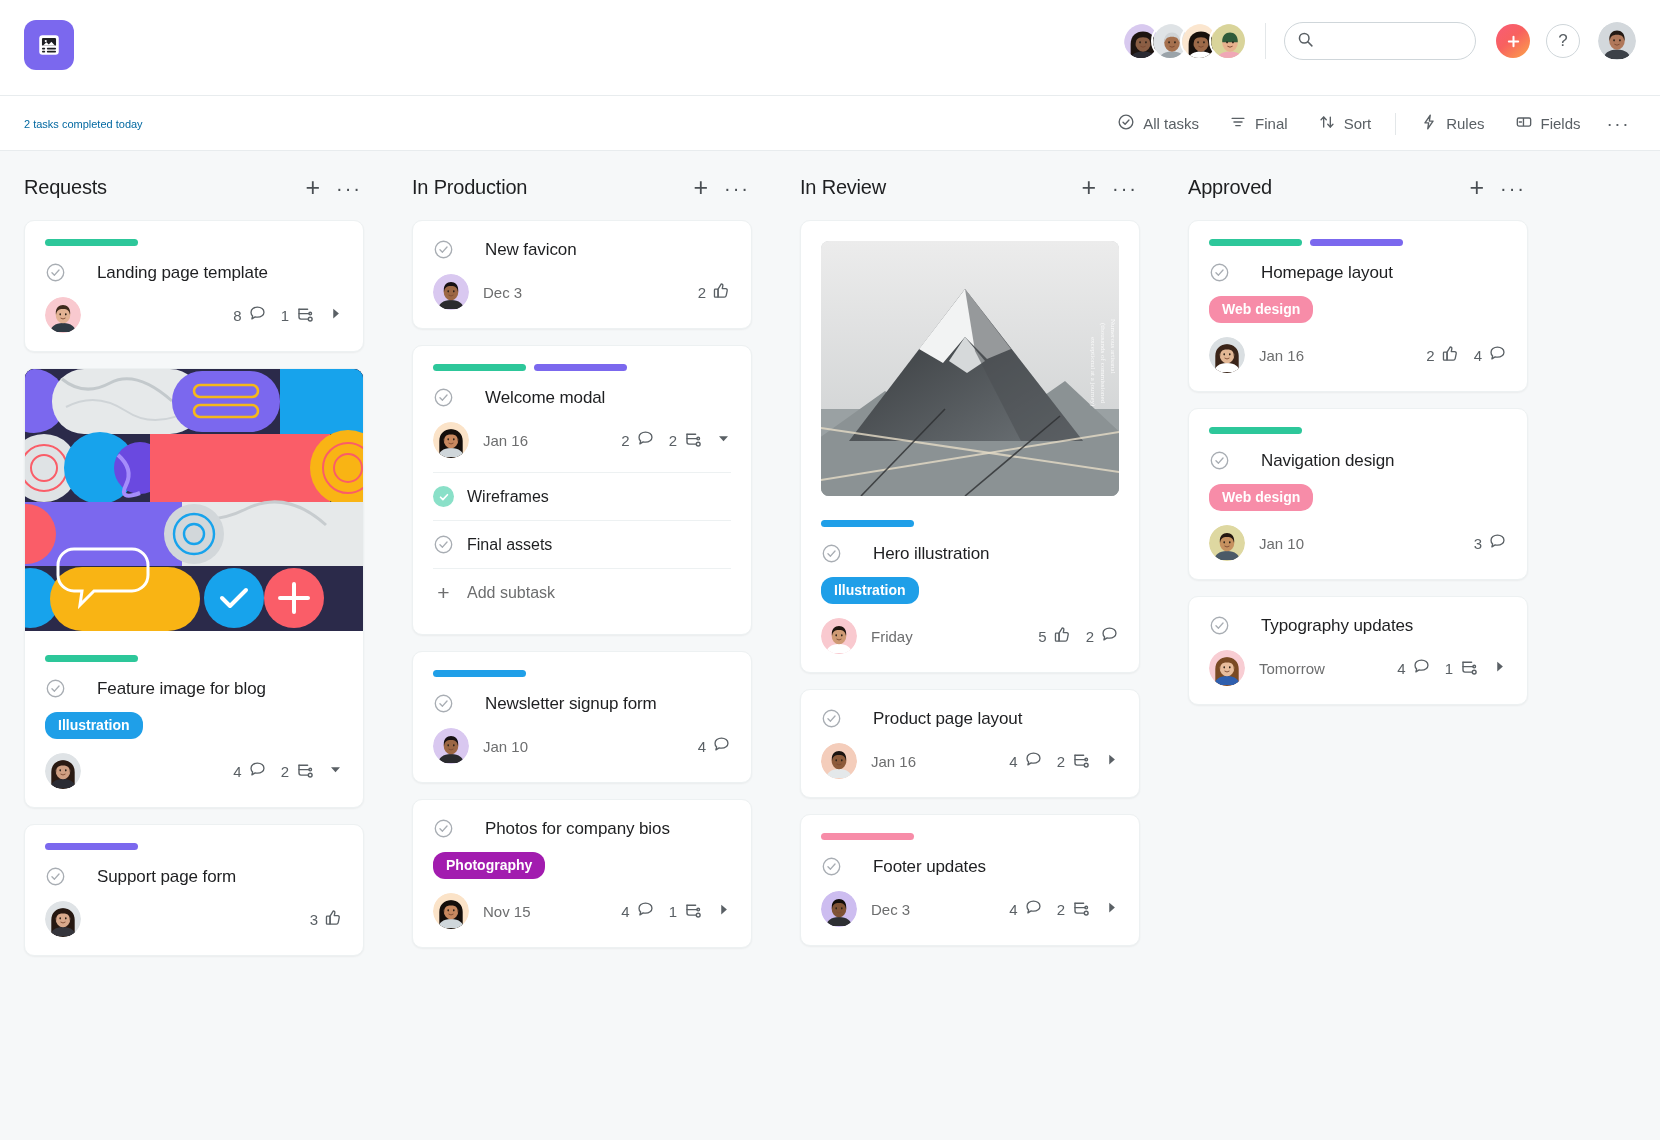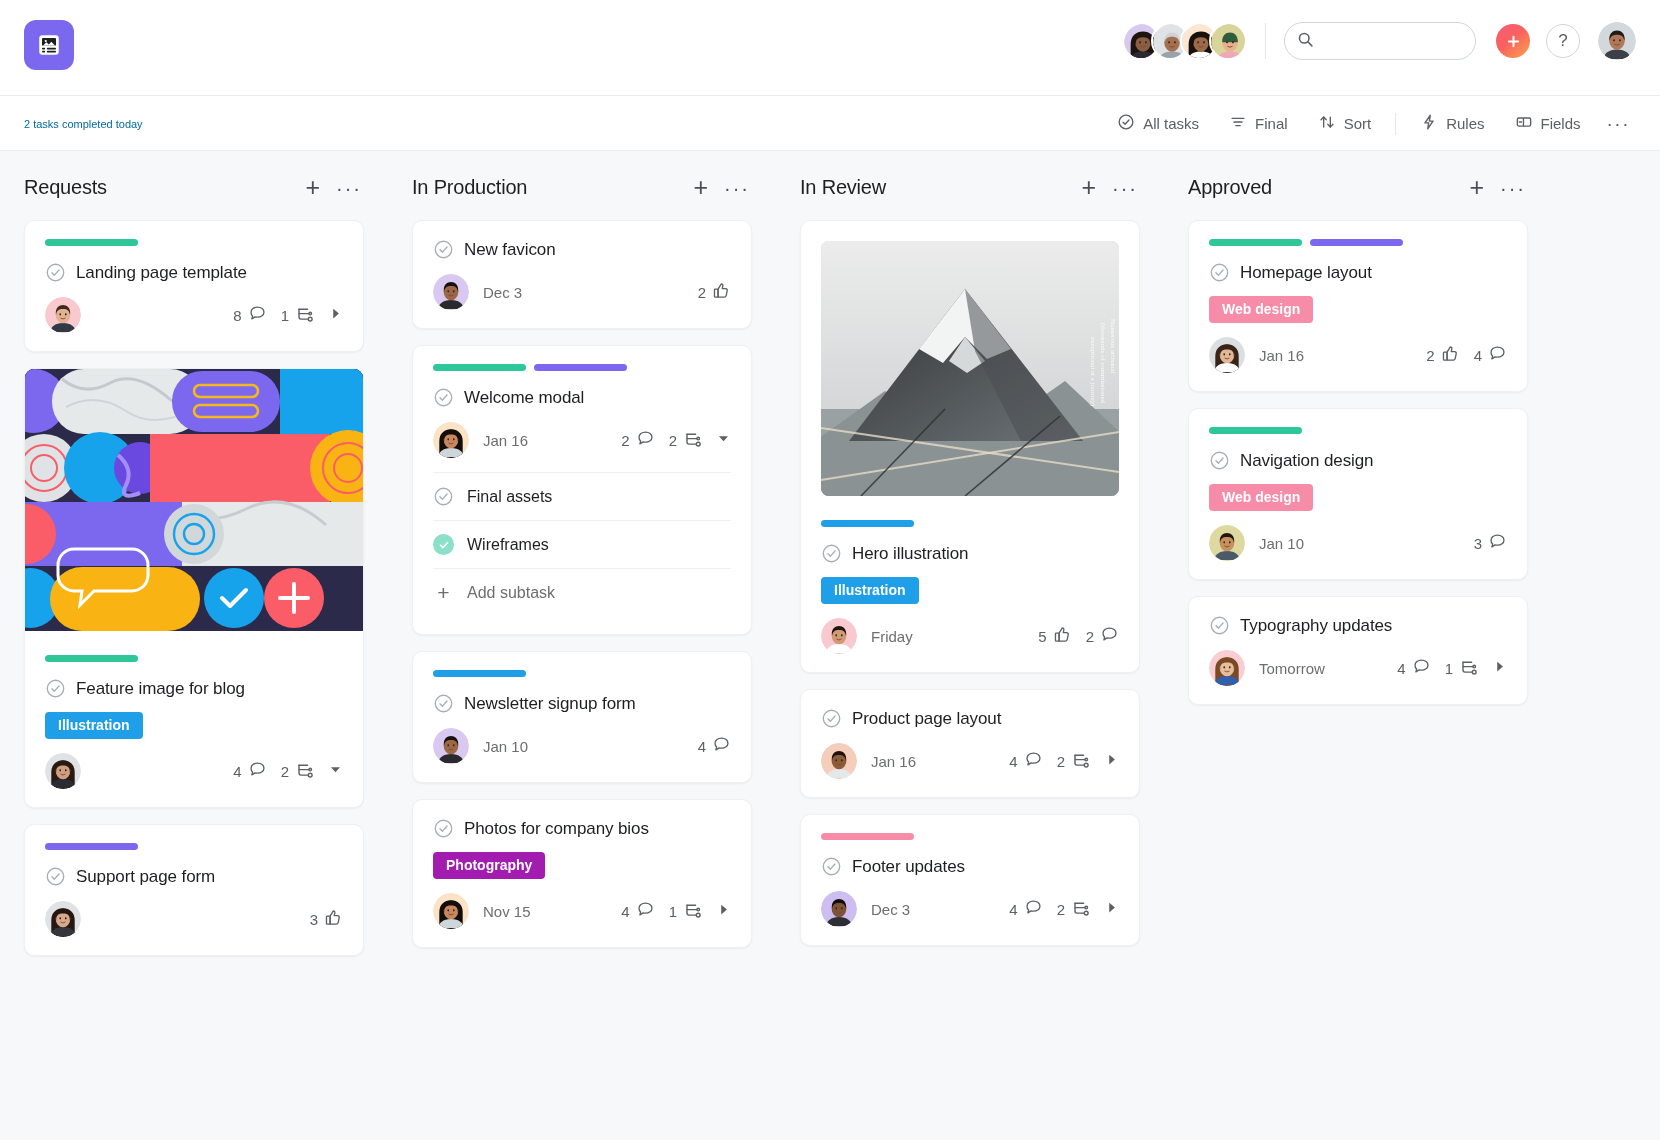--- a/index.html
+++ b/index.html
@@ -137,28 +137,28 @@
     box-shadow: 0 1px 2px rgba(0,0,0,0.05);
     padding: 18px 20px 18px 20px;
     cursor: pointer;
   }
   .card.media { padding: 0; overflow: hidden; }
   .card-body { padding: 24px 20px 18px 20px; }
 
   .bars { display: flex; gap: 8px; margin-bottom: 16px; }
   .bar { height: 7px; width: 93px; border-radius: 4px; }
 
-  .card-title-row { display: flex; align-items: center; gap: 10px; }
+  .card-title-row { display: flex; align-items: center; gap: 31px; }
   .check-circle {
     width: 21px; height: 21px; flex: 0 0 auto;
   }
   .card-title { font-size: 17px; color: #1e1f21; letter-spacing: -0.1px; }
 
   .tag {
-    display: inline-block; border-radius: 4px; padding: 5px 13px 6px 13px;
+    display: inline-block; border-radius: 12px; padding: 5px 13px 6px 13px;
     font-size: 14px; font-weight: 700; color: #fff; margin-top: 13px;
   }
 
   .meta-row {
     display: flex; align-items: center; margin-top: 14px; min-height: 36px;
   }
   .meta-date { font-size: 15px; color: #6d6e6f; margin-left: 14px; }
   .meta-right {
     margin-left: auto; display: flex; align-items: center; gap: 7px;
     color: #5a6065; font-size: 15px;
@@ -695,33 +695,33 @@
                     <line x1="4" y1="9.6" x2="13.9" y2="9.6"></line>
                   </svg></span>
        </span>
               <span class="caret-down"><svg width="15" height="15" viewBox="0 0 16 16">
                   <path d="M3.2 5.6h9.6L8 11z" fill="#5a6065"></path>
                 </svg></span>
             </span>
       </div>
           <div class="subtasks">
             <div class="subtask">
-            <span class="check-circle"><svg width="21" height="21" viewBox="0 0 22 22" fill="none" stroke="#a8adb3" stroke-width="1.4">
-                  <circle cx="11" cy="11" r="8.6"></circle>
-                  <path d="M7.3 11.2l2.6 2.6 4.8-5.4" stroke-linecap="round" stroke-linejoin="round"></path>
-                </svg></span>
-            <span>Final assets</span>
-          </div>
-            <div class="subtask">
             <span class="st-done">
                 <svg width="12" height="12" viewBox="0 0 14 14" fill="none" stroke="#fff" stroke-width="2" stroke-linecap="round" stroke-linejoin="round">
                   <path d="M3 7.3l2.7 2.7L11 4.4"></path>
                 </svg>
               </span>
             <span>Wireframes</span>
+          </div>
+            <div class="subtask">
+            <span class="check-circle"><svg width="21" height="21" viewBox="0 0 22 22" fill="none" stroke="#a8adb3" stroke-width="1.4">
+                  <circle cx="11" cy="11" r="8.6"></circle>
+                  <path d="M7.3 11.2l2.6 2.6 4.8-5.4" stroke-linecap="round" stroke-linejoin="round"></path>
+                </svg></span>
+            <span>Final assets</span>
           </div>
             <div class="subtask add">
             <span class="plus-sub">+</span>
             <span>Add subtask</span>
          </div>
           </div>
         </div>
         <div class="card">
           <div class="bars">
             <span class="bar" style="background:#1f9fe8"></span>

